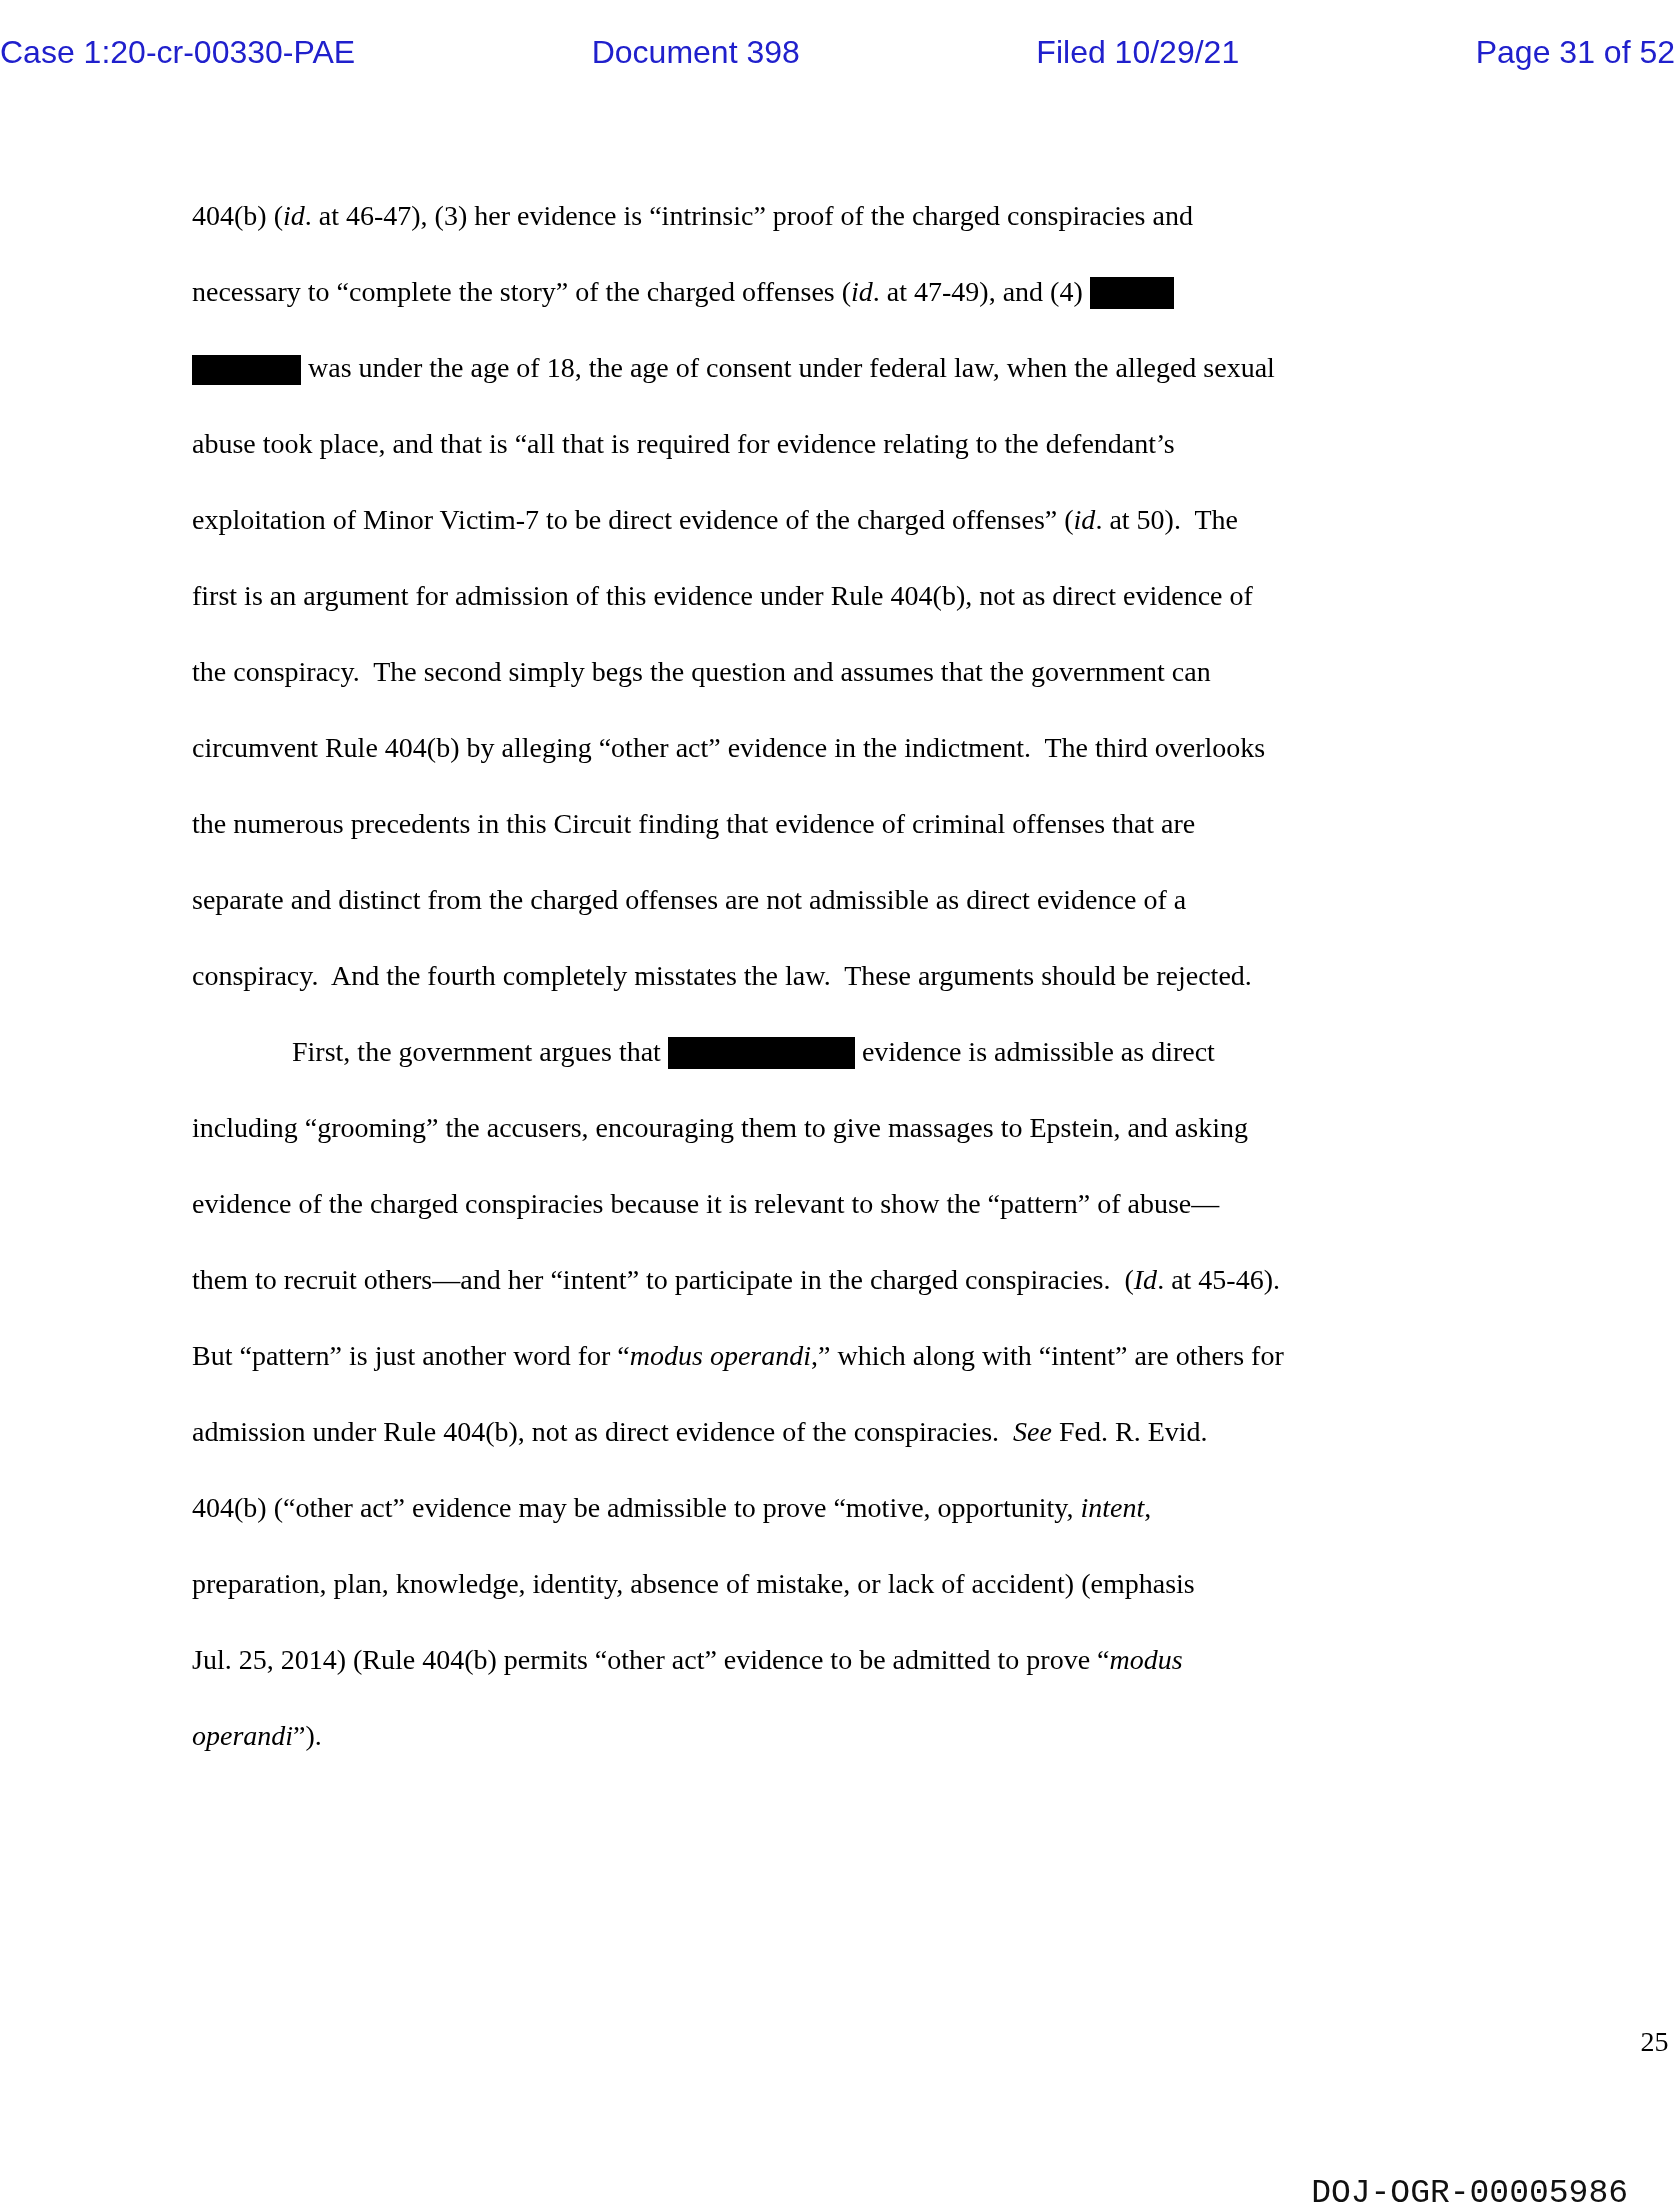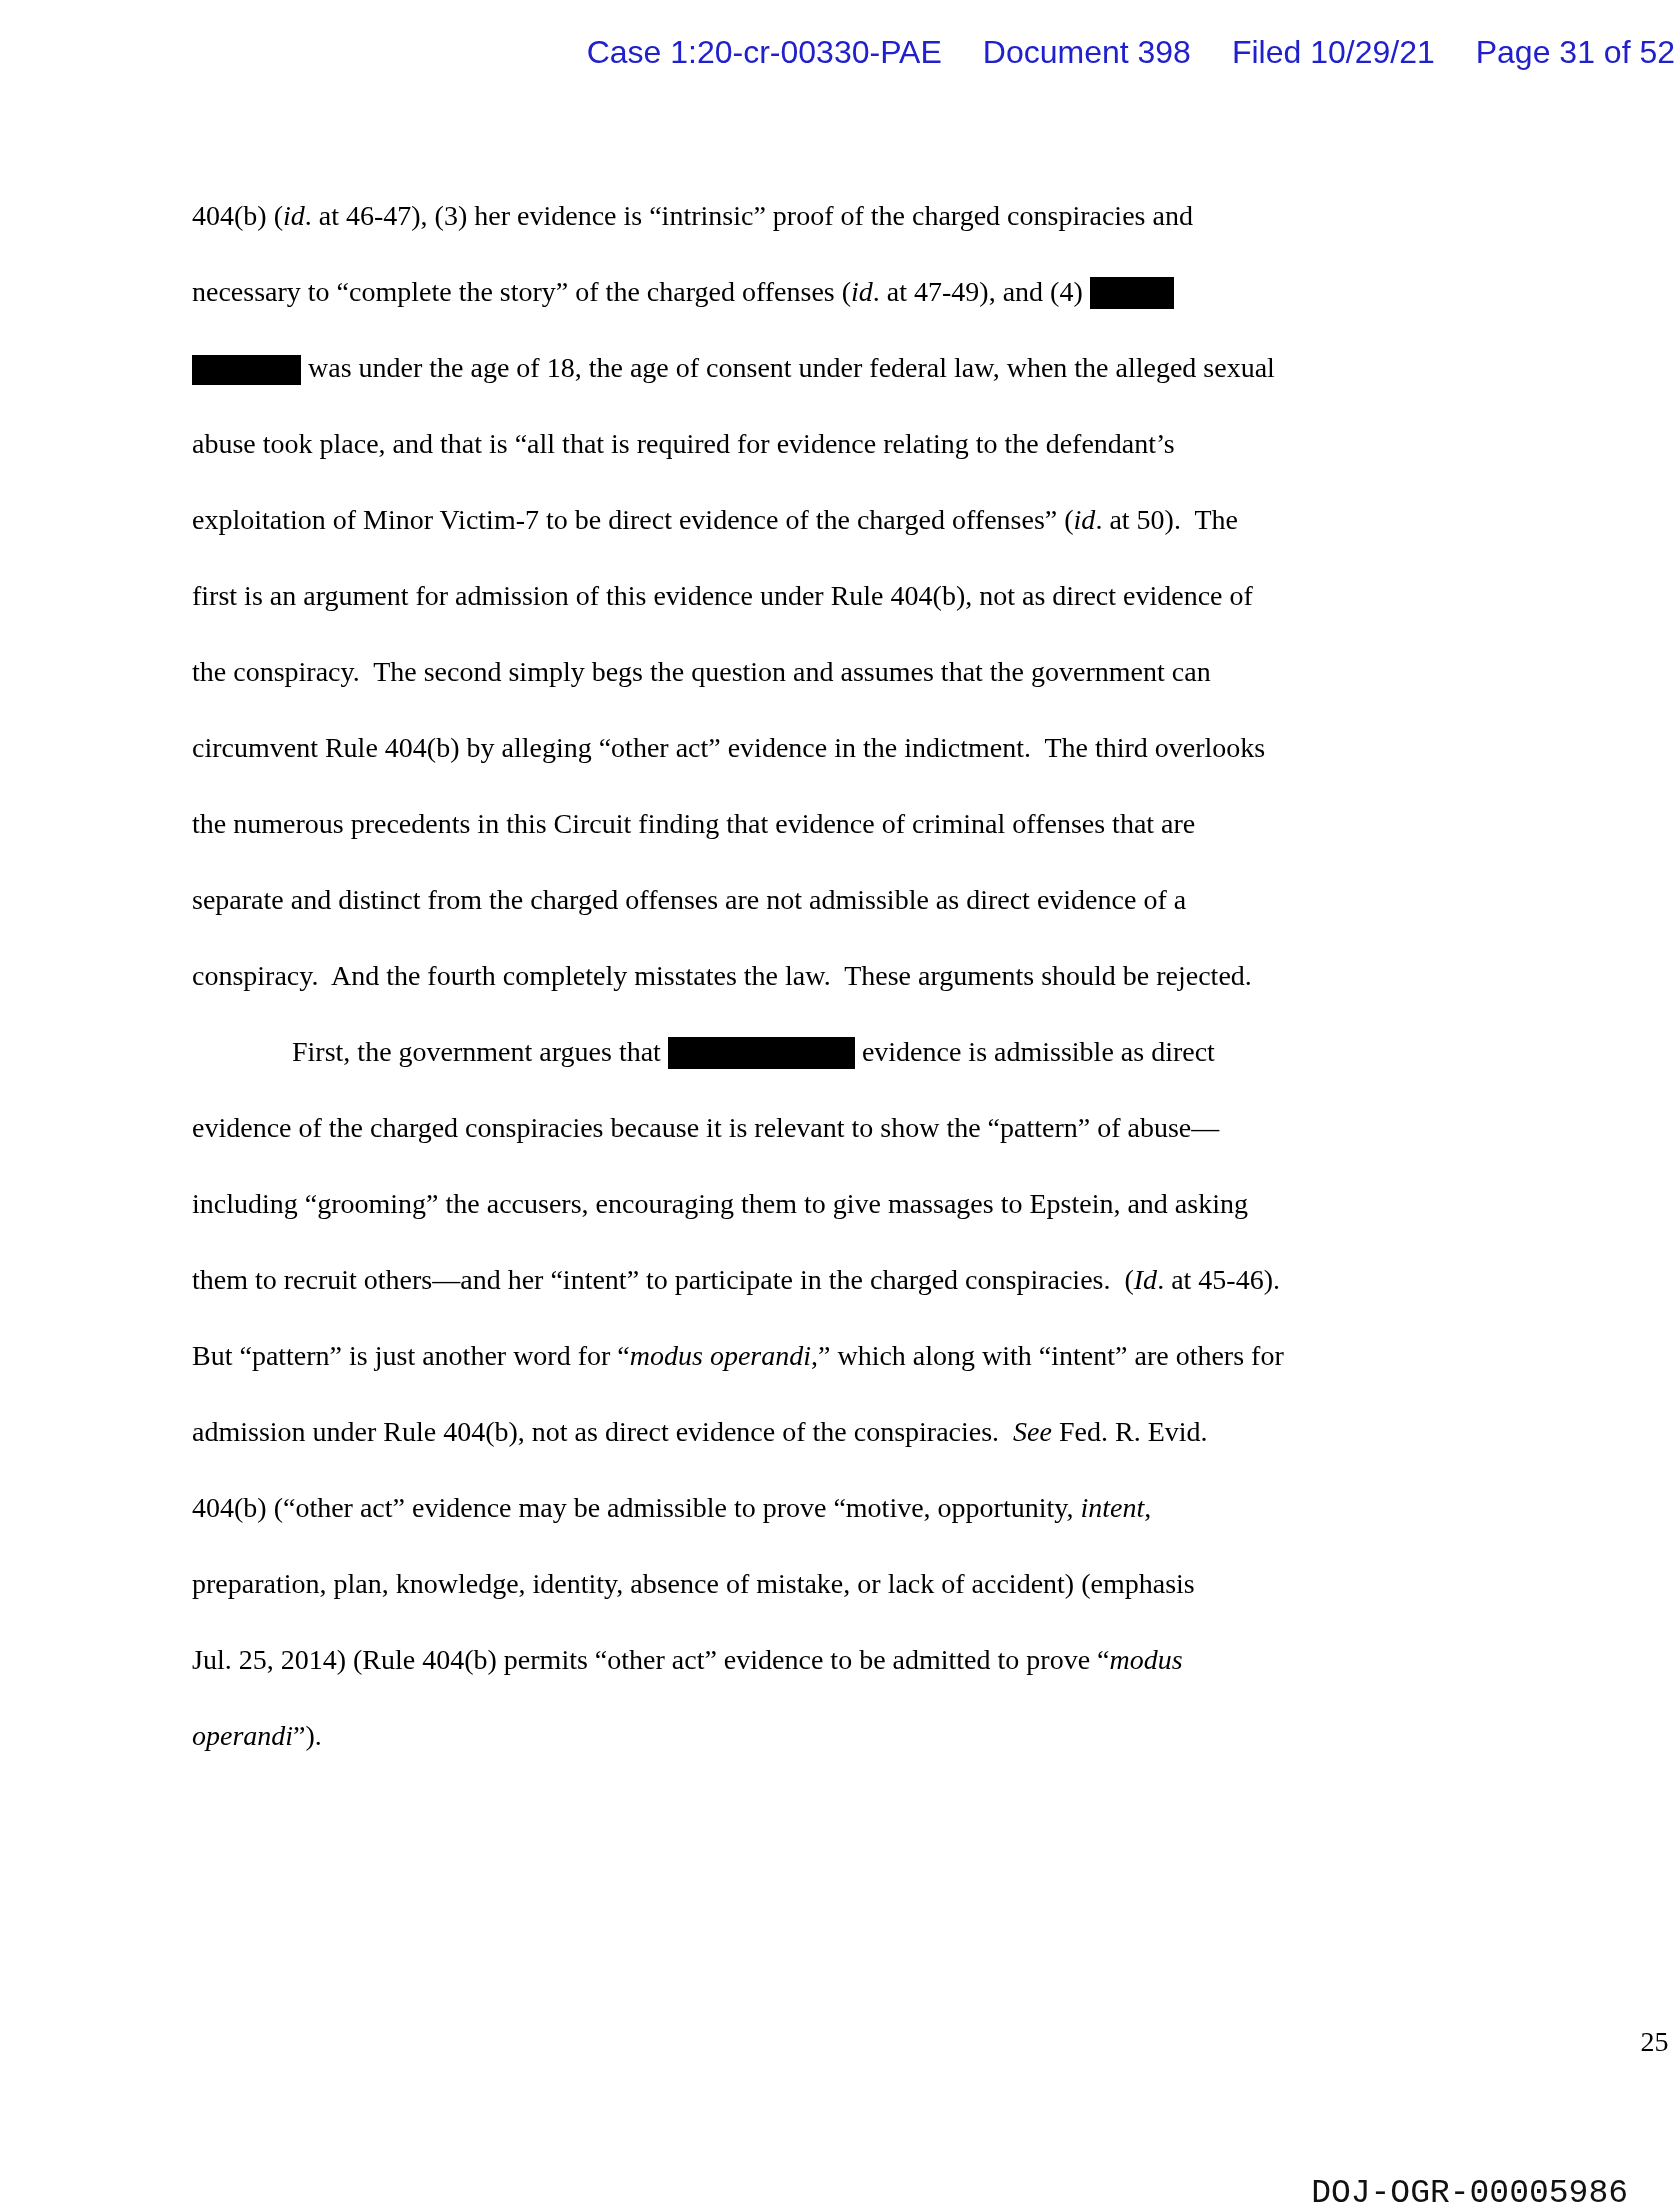--- a/index.html
+++ b/index.html
@@ -15,21 +15,21 @@
     overflow: hidden;
     font-family: "Liberation Serif", serif;
     color: #000000;
   }
   .court-header {
     position: absolute;
     top: 34px;
     left: 0;
     right: 0;
     display: flex;
-    justify-content: flex-end;
+    justify-content: space-between;
     gap: 41px;
     font-family: "Liberation Sans", sans-serif;
     font-size: 32px;
     color: #2020cc;
     white-space: pre;
   }
   .doc-body {
     position: absolute;
     top: 178px;
     left: 192px;
@@ -89,22 +89,22 @@
       <div class="line"><span class="redact" style="width: 109px; height: 30px;"></span><span> was under the age of 18, the age of consent under federal law, when the alleged sexual</span></div>
       <div class="line"><span>abuse took place, and that is “all that is required for evidence relating to the defendant’s</span></div>
       <div class="line"><span>exploitation of Minor Victim-7 to be direct evidence of the charged offenses” (</span><span class="it">id</span><span>. at 50).  The</span></div>
       <div class="line"><span>first is an argument for admission of this evidence under Rule 404(b), not as direct evidence of</span></div>
       <div class="line"><span>the conspiracy.  The second simply begs the question and assumes that the government can</span></div>
       <div class="line"><span>circumvent Rule 404(b) by alleging “other act” evidence in the indictment.  The third overlooks</span></div>
       <div class="line"><span>the numerous precedents in this Circuit finding that evidence of criminal offenses that are</span></div>
       <div class="line"><span>separate and distinct from the charged offenses are not admissible as direct evidence of a</span></div>
       <div class="line"><span>conspiracy.  And the fourth completely misstates the law.  These arguments should be rejected.</span></div>
       <div class="line indent"><span class="ul">First</span><span>, the government argues that </span><span class="redact" style="width: 187px; height: 32px;"></span><span> evidence is admissible as direct</span></div>
+      <div class="line"><span>including “grooming” the accusers, encouraging them to give massages to Epstein, and asking</span></div>
       <div class="line"><span>evidence of the charged conspiracies because it is relevant to show the “pattern” of abuse—</span></div>
-      <div class="line"><span>including “grooming” the accusers, encouraging them to give massages to Epstein, and asking</span></div>
       <div class="line"><span>them to recruit others—and her “intent” to participate in the charged conspiracies.  (</span><span class="it">Id</span><span>. at 45-46).</span></div>
       <div class="line"><span>But “pattern” is just another word for “</span><span class="it">modus operandi</span><span>,” which along with “intent” are others for</span></div>
       <div class="line"><span>admission under Rule 404(b), not as direct evidence of the conspiracies.  </span><span class="it">See</span><span> Fed. R. Evid.</span></div>
       <div class="line"><span>404(b) (“other act” evidence may be admissible to prove “motive, opportunity, </span><span class="it">intent</span><span>,</span></div>
       <div class="line"><span>preparation, plan, knowledge, identity, absence of mistake, or lack of accident) (emphasis</span></div>
       <div class="line"><span>Jul. 25, 2014) (Rule 404(b) permits “other act” evidence to be admitted to prove “</span><span class="it">modus</span></div>
       <div class="line"><span class="it">operandi</span><span>”).</span></div>
     </div>
 
   <div class="page-number">25</div>

